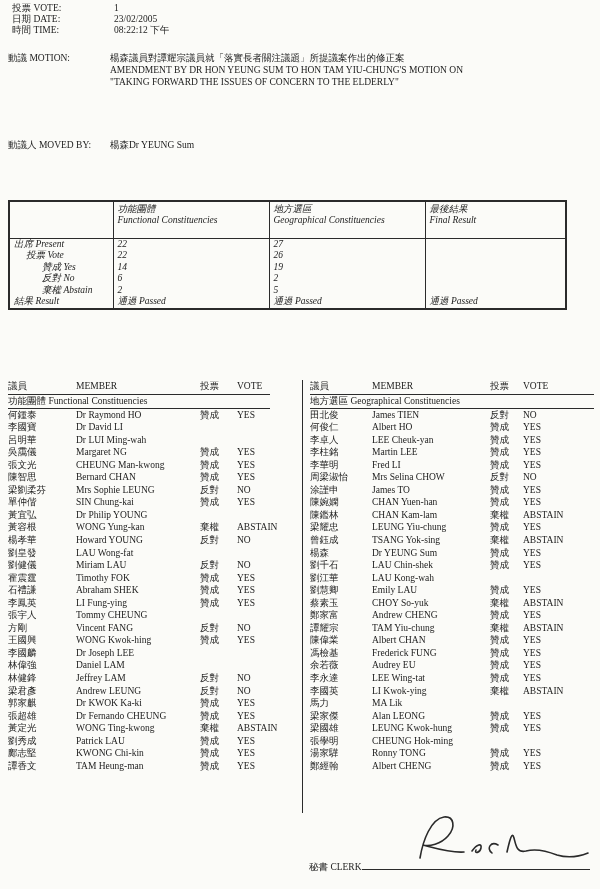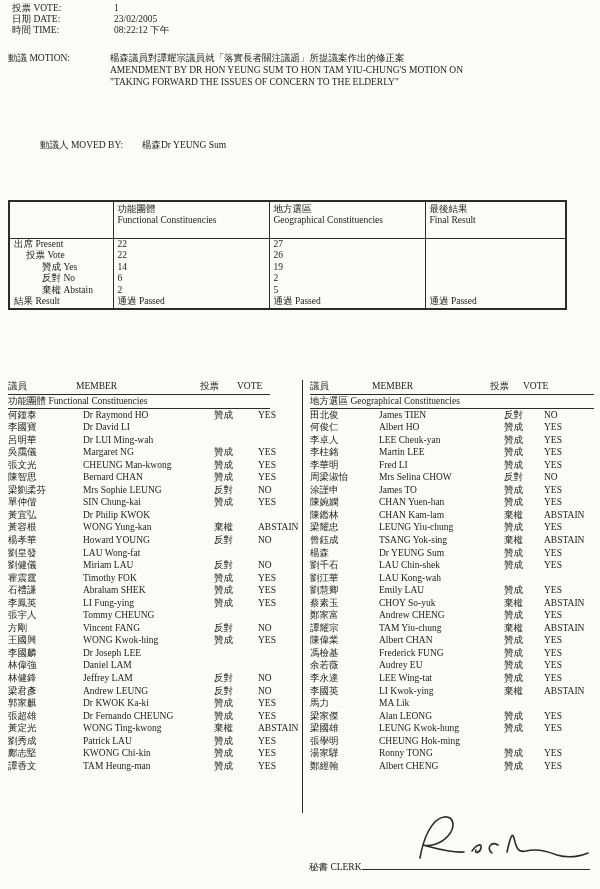--- a/index.html
+++ b/index.html
@@ -12,27 +12,27 @@
   }
   
   .info { position:absolute; left:12px; top:3px; line-height:10.8px; }
   .info-row { display:flex; }
   .info-label { width:102px; }
   
   .motion { position:absolute; left:8px; top:52px; display:flex; }
   .motion-label { width:102px; }
   .motion-text { width:470px; line-height:12px; }
   
-  .movedby { position:absolute; left:8px; top:139px; display:flex;margin-left:32px; }
+  .movedby { position:absolute; left:8px; top:139px; display:flex; }
   .movedby-label { width:102px; }
   
   table.summary {
     position:absolute; left:8px; top:200px; width:557px;
     border-collapse:collapse; table-layout:fixed;
-    border:2px solid #2b2b2b; font-size:9.5px;
+    border:2px solid #2b2b2b; font-size:9.5px;font-style:italic;
   }
   table.summary th, table.summary td {
     border-left:1.5px solid #2b2b2b; padding:0 4px;
     text-align:left; font-weight:normal; vertical-align:top;
   }
   table.summary thead th { border-bottom:1.5px solid #2b2b2b; height:37px; padding-top:2px; line-height:11px; }
   table.summary td { height:11.6px; line-height:11.4px; }
   table.summary td.indent { padding-left:32px;margin-left:23px; }
   
   .indiv-heading { position:absolute; left:8px; top:362px; display:flex; }
@@ -42,21 +42,21 @@
   .half { position:absolute; top:0; }
   .half-left  { left:8px;   width:292px; }
   .half-right { left:310px; width:284px; }
   .v-header, .m-row { display:grid; }
   .half-left  .v-header, .half-left  .m-row { grid-template-columns:68px 124px 37px 1fr; }
   .half-right .v-header, .half-right .m-row { grid-template-columns:62px 118px 33px 1fr; }
   .v-header { height:15px; line-height:13px; border-bottom:1.5px solid #2b2b2b; }
   .half-left .v-header { width:262px; }
   .v-subheader { height:13.5px; line-height:12.5px; border-bottom:1.2px solid #2b2b2b; }
   .half-left .v-subheader { width:262px; }
-  .m-row { height:12.55px; line-height:12.3px; overflow:visible; white-space:nowrap;gap:7px; }
+  .m-row { height:12.55px; line-height:12.3px; overflow:visible; white-space:nowrap; }
   
   .clerk { position:absolute; left:309px; top:861px; }
   .clerk-line { display:inline-block; width:228px; border-bottom:1.3px solid #2b2b2b; height:9px; vertical-align:baseline; }
   .sig { position:absolute; left:398px; top:810px; }
 </style>
 </head>
 <body>
 
 <div class="page">
 
@@ -209,21 +209,21 @@
             <span>NO</span>
           </div>
           <div class="m-row">
             <span>單仲偕</span>
             <span>SIN Chung-kai</span>
             <span>贊成</span>
             <span>YES</span>
           </div>
           <div class="m-row">
             <span>黃宜弘</span>
-            <span>Dr Philip KWOK</span>
+            <span>Dr Philip YOUNG</span>
             <span></span>
             <span></span>
           </div>
           <div class="m-row">
             <span>黃容根</span>
             <span>WONG Yung-kan</span>
             <span>棄權</span>
             <span>ABSTAIN</span>
           </div>
           <div class="m-row">

